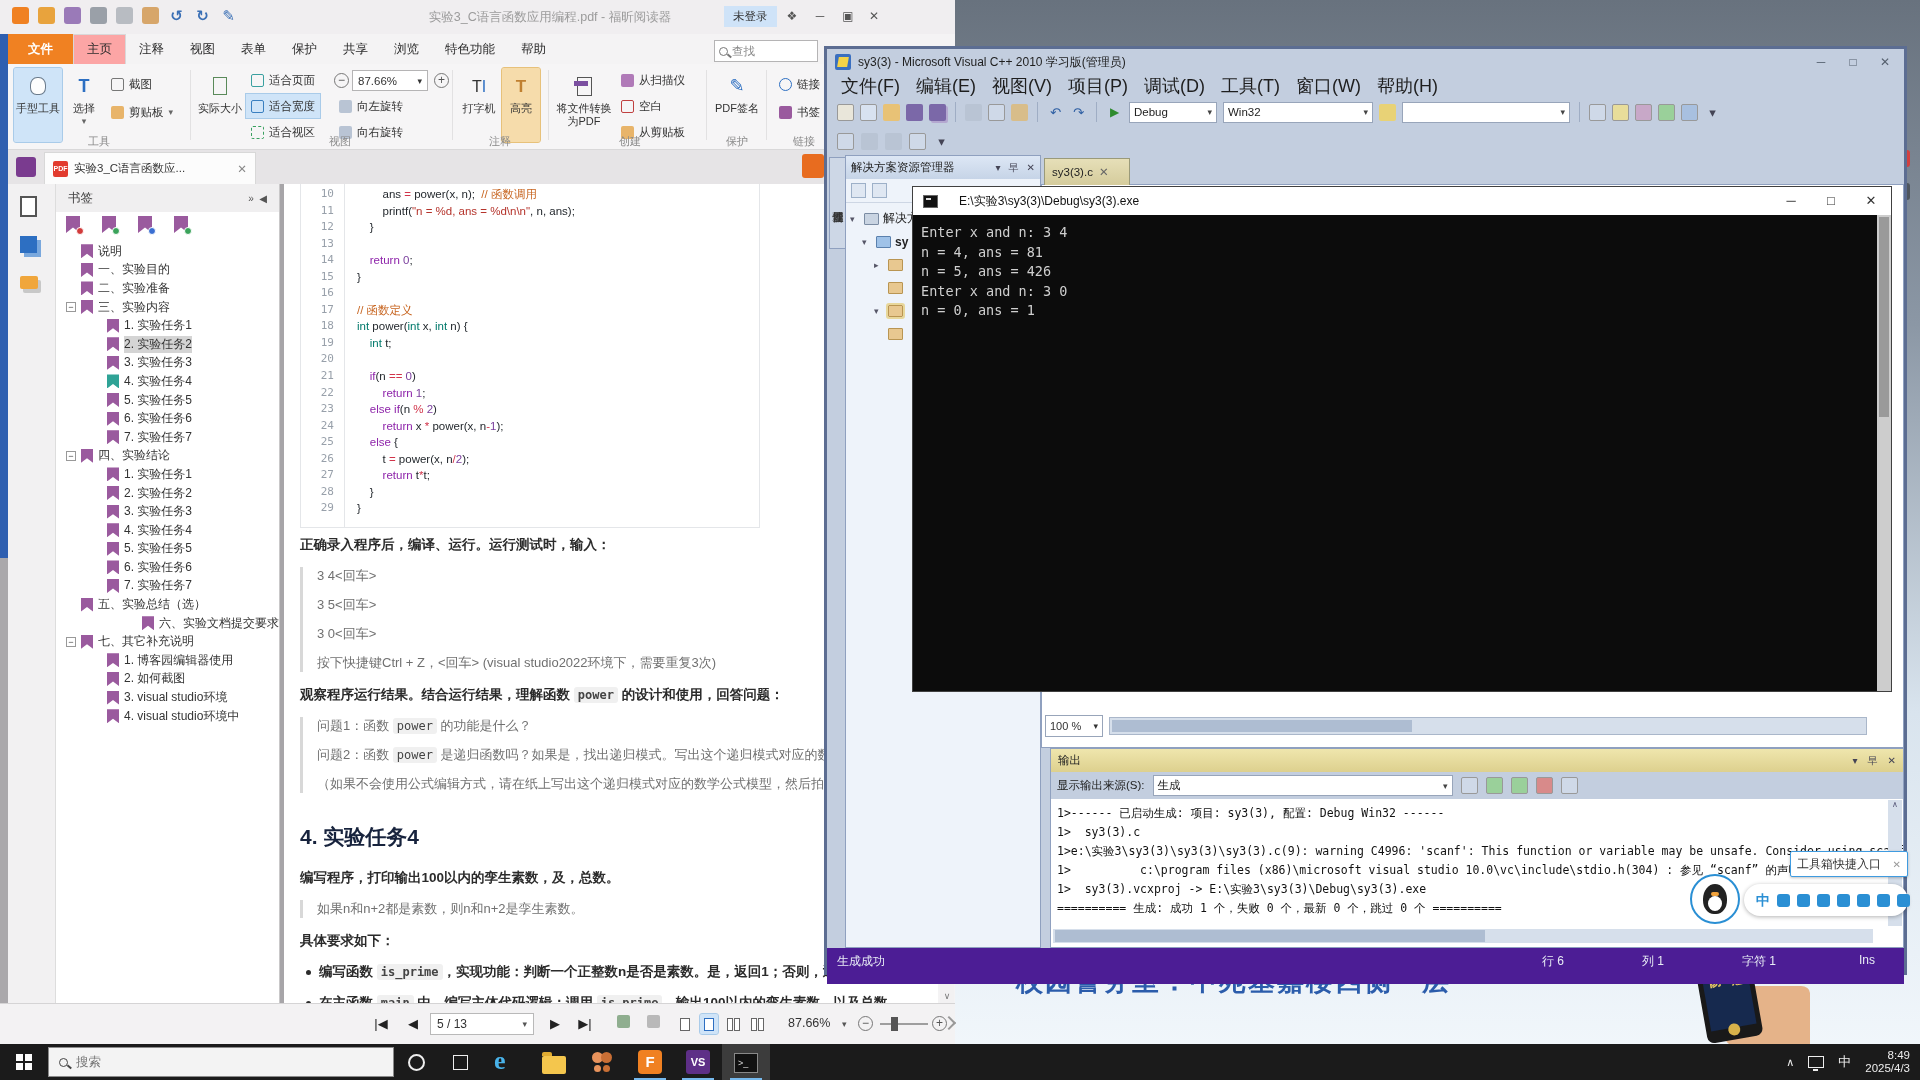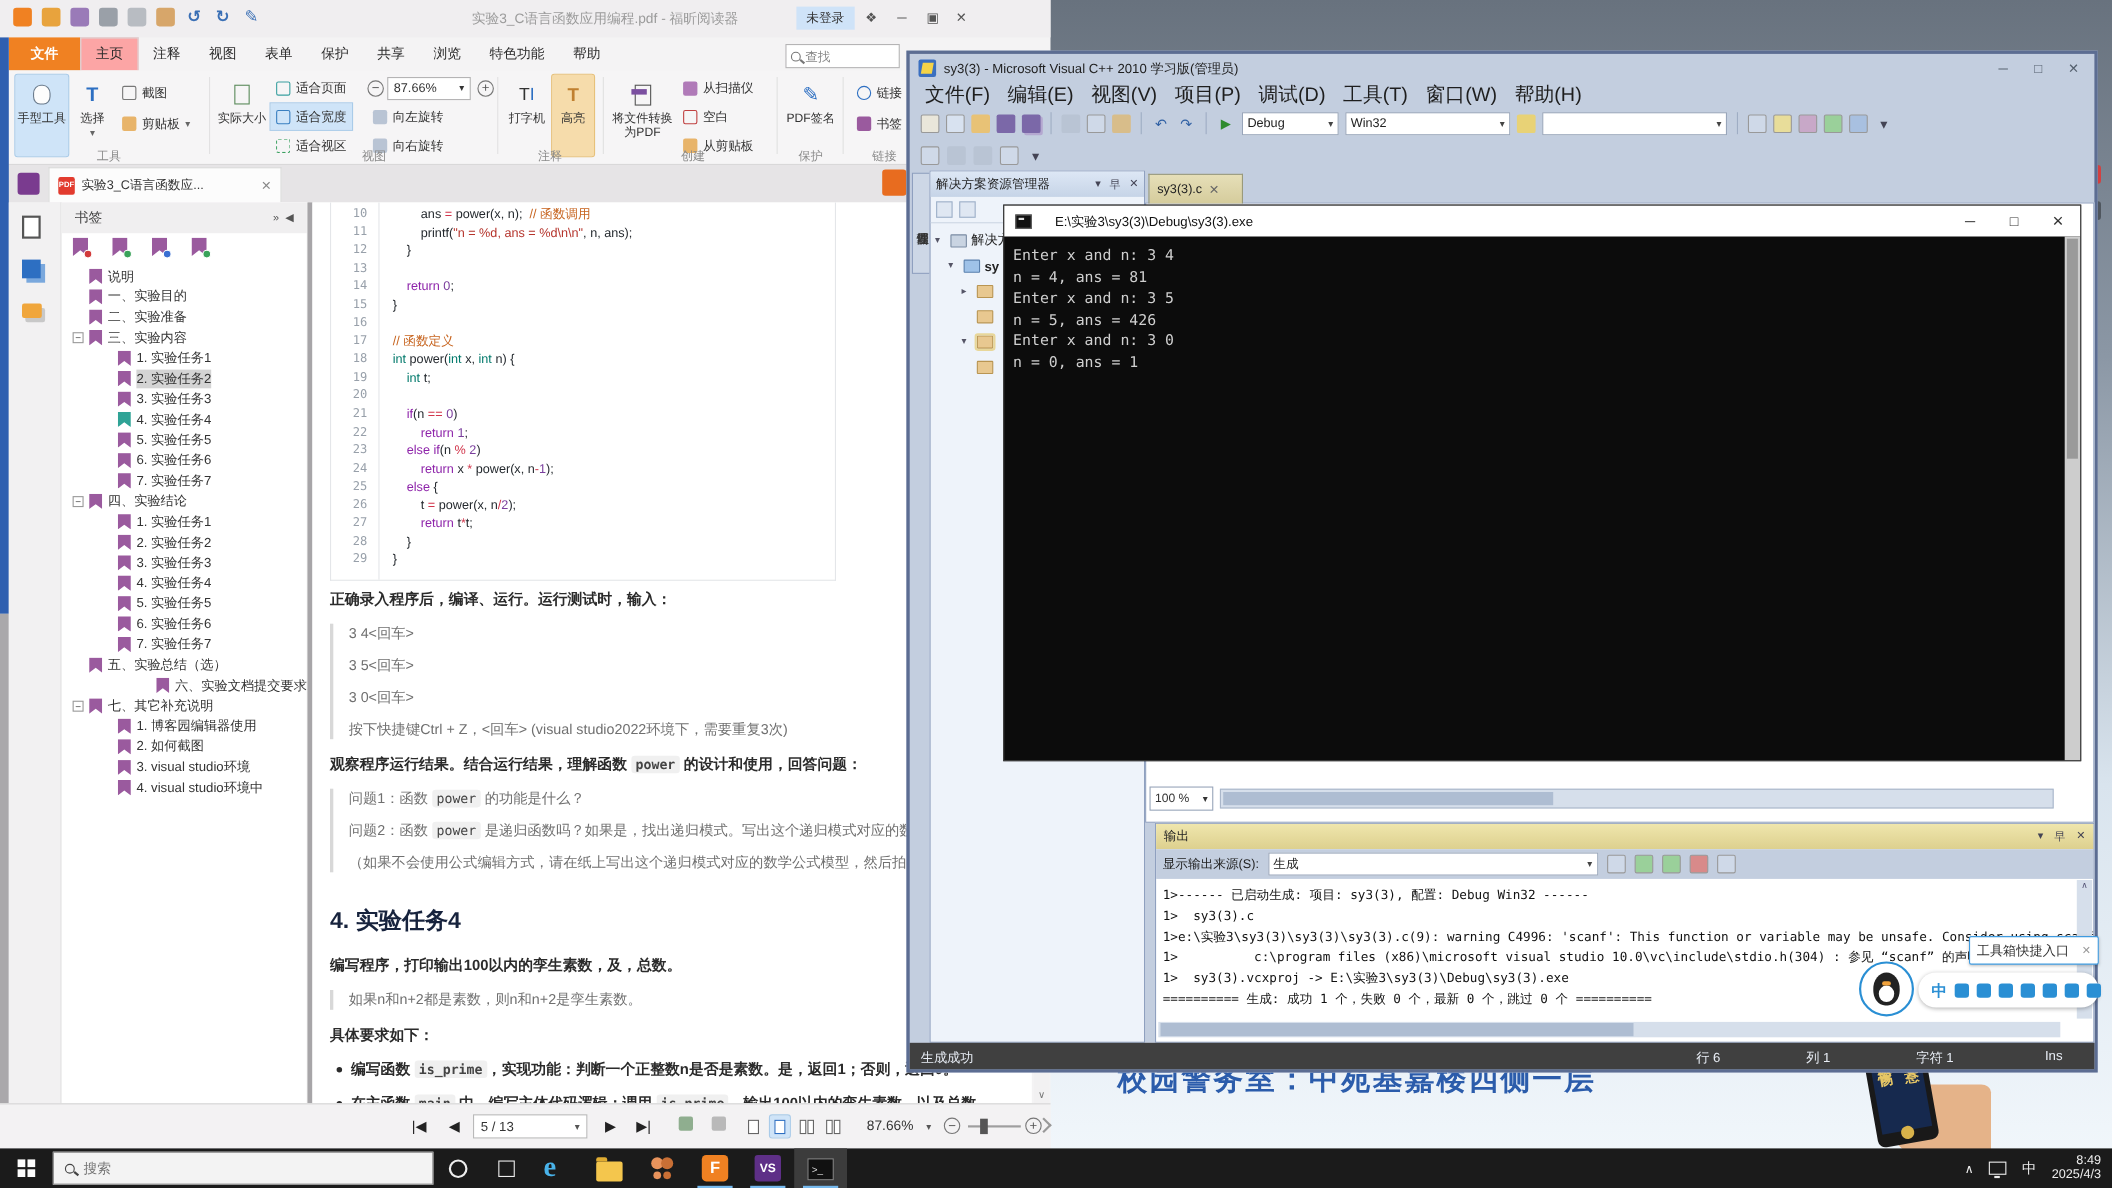--- a/index.html
+++ b/index.html
@@ -138,21 +138,21 @@
 #vs-out{position:absolute;left:223px;top:699px;width:854px;height:200px;background:#fff;border:1px solid #8fa0bf}
 #vs-out-head{height:23px;background:linear-gradient(#efe6ad,#ddd08e);display:flex;align-items:center;font-size:11.5px;color:#222;padding:0 7px}
 #vs-out-head .hb{margin-left:10px;color:#445;font-size:10px}
 #vs-out-tools{height:27px;background:#c3cedf;display:flex;align-items:center;gap:8px;padding:0 6px;font-size:11.5px;color:#222}
 #output-lines{padding:5px 4px 0 6px;height:126px;overflow:hidden}
 .outline{font-family:"DejaVu Sans Mono",monospace;font-size:11.5px;color:#111;line-height:19px;white-space:pre}
 #out-hscroll{position:absolute;left:2px;bottom:4px;width:820px;height:14px;background:#d6dfeb}
 #out-hscroll .thumb{position:absolute;left:2px;top:1px;width:430px;height:12px;background:#aebdd2}
 #out-vscroll{position:absolute;right:1px;top:51px;width:14px;height:126px;background:#d6dfeb;font-size:8px;color:#557;text-align:center}
 
-#vs-status{position:absolute;left:0;top:899px;width:1077px;height:24px;background:#404040;color:#e8edf5;font-size:12px}
+#vs-status{position:absolute;left:0;top:899px;width:1077px;height:36px;background:#4c1d95;color:#e8edf5;font-size:12px}
 #vs-status span{position:absolute;top:5px;white-space:nowrap}
 
 #console{position:absolute;left:912px;top:186px;width:980px;height:506px;background:#0c0c0c;border:1px solid #404040;z-index:30}
 #con-title{position:absolute;left:0;top:0;width:100%;height:28px;background:#fff;display:flex;align-items:center;padding:0 10px;gap:21px}
 #con-ico{width:15px;height:13px;background:#111;border:1px solid #666;position:relative}
 #con-ico::after{content:"";position:absolute;left:2px;top:2px;width:5px;height:2px;background:#ddd}
 #con-title .t{font-size:12px;color:#111;white-space:nowrap}
 .conwb{position:absolute;top:0;width:40px;height:28px;color:#333;font-size:13px;text-align:center;line-height:28px}
 #console-body{position:absolute;left:0;top:28px;right:14px;bottom:0;padding:8px 0 0 8px}
 .conline{font-family:"DejaVu Sans Mono",monospace;font-size:13.5px;color:#cfcfcf;line-height:19.5px;white-space:pre}
@@ -854,21 +854,20 @@
       <div id="con-ico"></div>
       <span class="t">E:\实验3\sy3(3)\Debug\sy3(3).exe</span>
       <div class="conwb" style="right:80px">─</div>
       <div class="conwb" style="right:40px">□</div>
       <div class="conwb" style="right:0">✕</div>
     </div>
     <div id="console-body">
         <div class="conline">Enter x and n: 3 4</div>
         <div class="conline">n = 4, ans = 81</div>
         <div class="conline"></div>
-        <div class="conline">Enter x and n: 3 5</div>
         <div class="conline">n = 5, ans = 426</div>
         <div class="conline"></div>
         <div class="conline">Enter x and n: 3 0</div>
         <div class="conline">n = 0, ans = 1</div>
         <div class="conline"></div>
       </div>
     <div id="con-scroll">
         <div class="thumb"></div>
       </div>
   </div>

